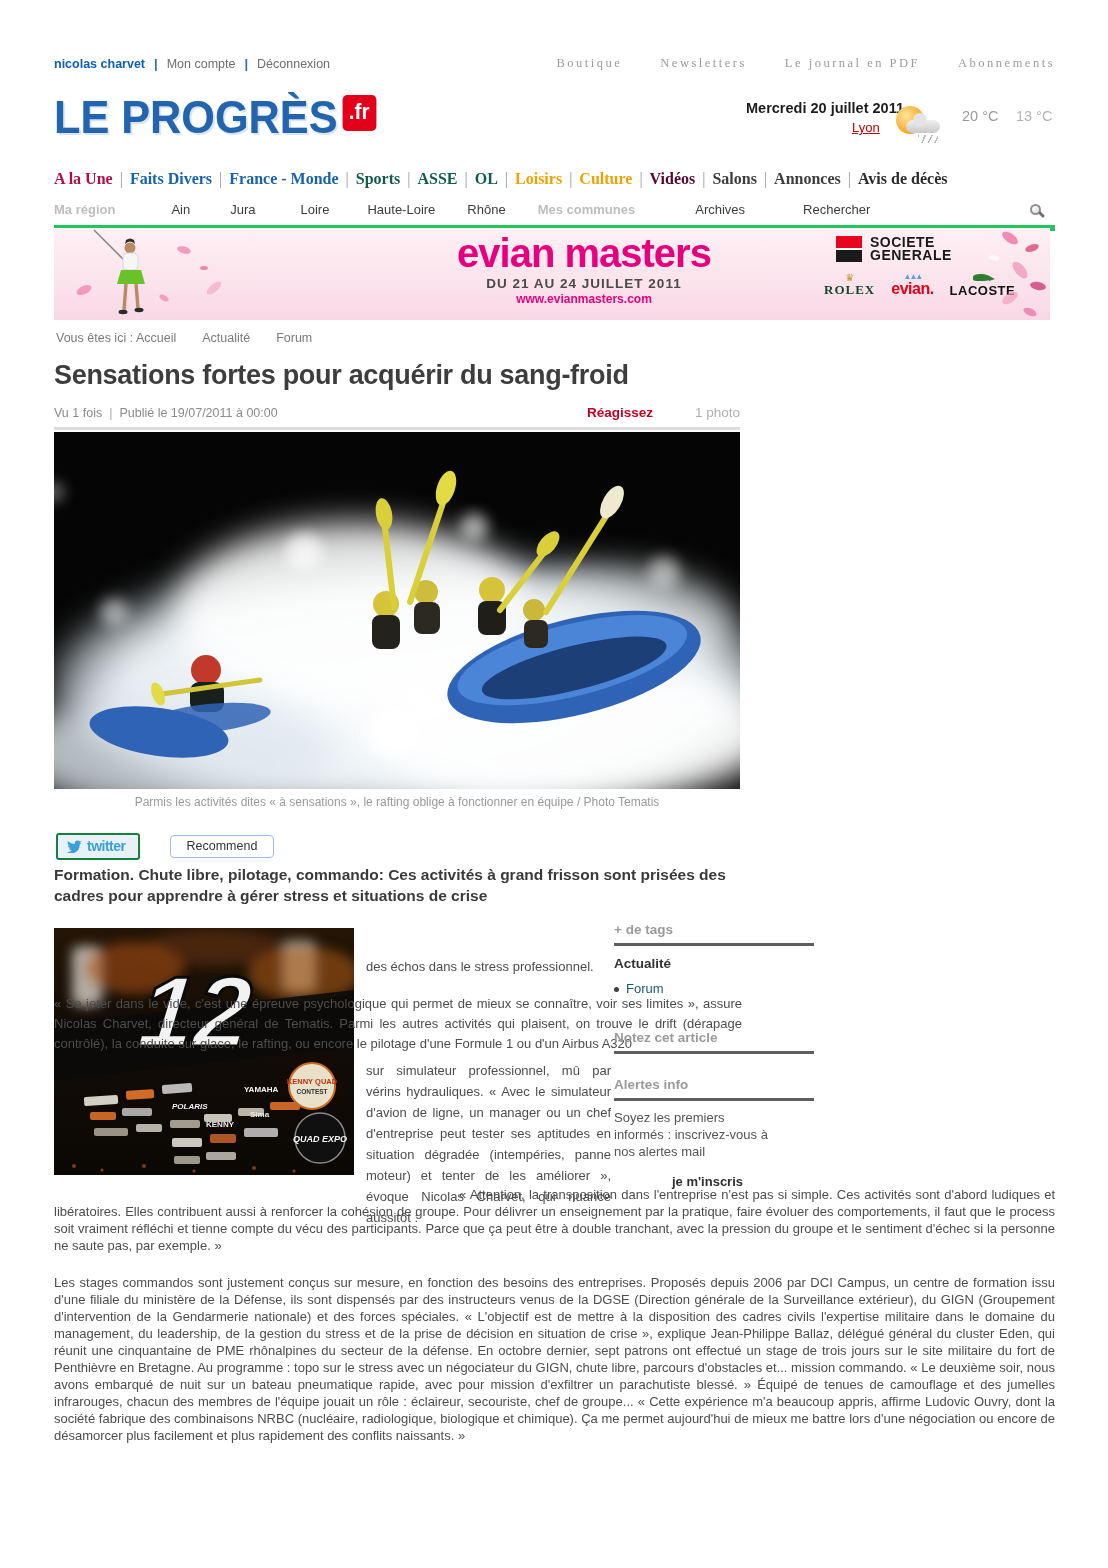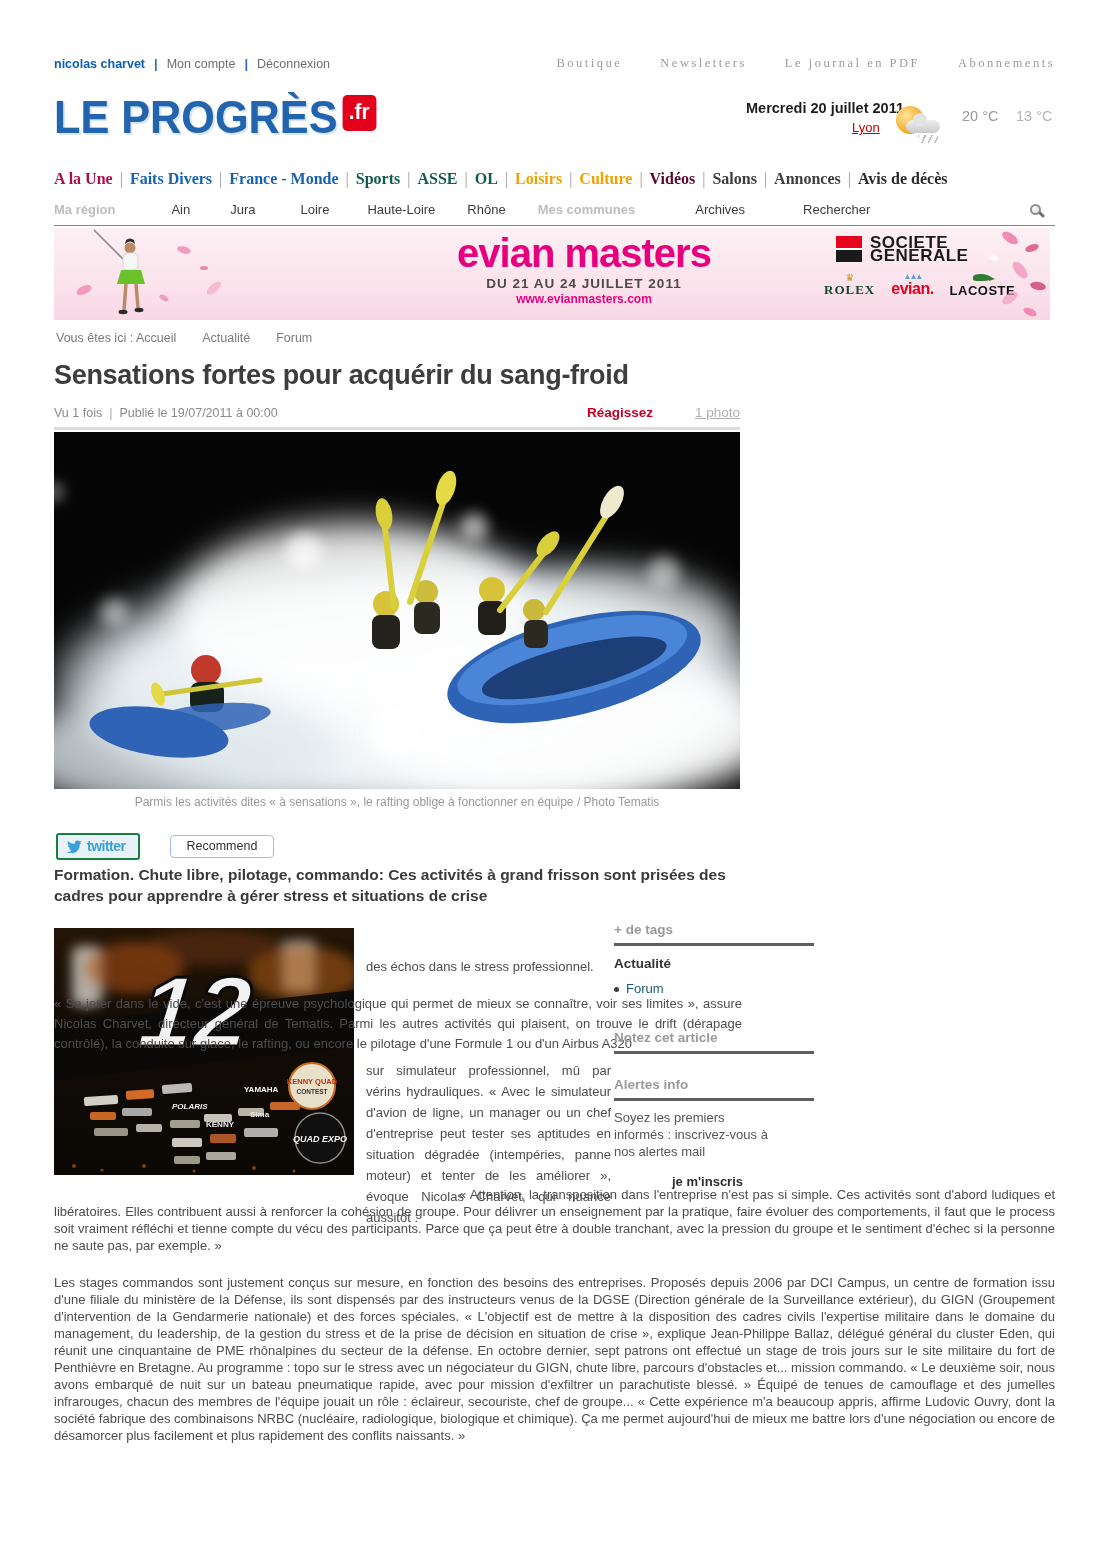--- a/index.html
+++ b/index.html
@@ -30,59 +30,59 @@
   .wicon .rain { position:absolute; left:24px; top:31px; width:20px; height:8px;
                  background:repeating-linear-gradient(115deg,#b9b9b9 0 1.5px,transparent 1.5px 6px); }
   .temp-high { position:absolute; left:218px; top:8px; font-size:14.5px; color:#9a9a9a; }
   .temp-low  { position:absolute; left:272px; top:8px; font-size:14.5px; color:#b3b3b3; }
 
   
   .main-nav { position:absolute; top:170px; left:0; width:1001px; font-family:"Liberation Serif", serif; font-weight:bold; font-size:16px; white-space:nowrap; }
   .main-nav .nav-sep { color:#9a9a9a; font-weight:normal; margin:0 7px; }
   .main-nav span[data-name^="nav-item"] { cursor:pointer; }
 
-  .sub-nav { position:absolute; top:199px; left:0; width:1001px; display:flex; align-items:center; font-size:13px; color:#3c3c3c; padding:3px 0 8px; border-bottom:1px solid #22c55e; }
+  .sub-nav { position:absolute; top:199px; left:0; width:1001px; display:flex; align-items:center; font-size:13px; color:#3c3c3c; padding:3px 0 8px; border-bottom:6px solid #22c55e; }
   .sub-nav .muted { color:#bdbdbd; font-weight:bold; }
   .sub-nav span { cursor:pointer; }
   .mag { width:11px; height:11px; border:2px solid #8f8f8f; border-radius:50%; position:relative; margin-left:auto; margin-right:14px; background:linear-gradient(135deg,#fff,#ddd); cursor:pointer; }
   .mag::after { content:""; position:absolute; width:7px; height:3px; background:#6f6f6f; transform:rotate(45deg); right:-6px; bottom:-3px; border-radius:1px; }
 
   
   .banner { position:absolute; top:228px; left:0; width:996px; height:92px; background:linear-gradient(180deg,#fdf0f4 0%,#fbe3ec 60%,#f8d8e5 100%); overflow:hidden; cursor:pointer; }
   .banner .center { position:absolute; left:320px; top:4px; width:420px; text-align:center; }
   .banner .ttl { font-size:40px; font-weight:bold; color:#e6007d; letter-spacing:-1px; line-height:42px; }
   .banner .dates { font-size:13.5px; font-weight:bold; color:#4a4a4a; letter-spacing:1px; margin-top:2px; }
   .banner .url { font-size:12px; font-weight:bold; color:#e6007d; margin-top:1px; }
   .sponsors { position:absolute; left:770px; top:8px; width:190px; }
   .sg { display:flex; align-items:center; gap:8px; margin-left:12px; }
   .sg-box { width:26px; height:26px; display:flex; flex-direction:column; }
   .sg-box .r { flex:1; background:#e9041e; }
   .sg-box .g { height:2px; background:#fff; }
   .sg-box .b { flex:1; background:#1a1a1a; }
-  .sg-txt { font-size:17px; font-weight:bold; color:#1a1a1a; line-height:13px; letter-spacing:.5px; }
+  .sg-txt { font-size:14px; font-weight:bold; color:#1a1a1a; line-height:13px; letter-spacing:.5px; }
   .brand-row { display:flex; align-items:flex-end; gap:16px; margin-top:12px; }
   .rolex { text-align:center; }
   .rolex .crown { color:#c49a2a; font-size:10px; line-height:8px; }
   .rolex .wm { font-family:"Liberation Serif", serif; font-weight:bold; font-size:13px; color:#16452b; letter-spacing:1px; }
   .evian { text-align:center; }
   .evian .mts { color:#5a9fd4; font-size:8px; letter-spacing:-2px; line-height:6px; }
   .evian .wm { color:#e2001a; font-weight:bold; font-size:16px; letter-spacing:-.5px; }
   .lacoste { text-align:center; }
   .croc { width:18px; height:7px; background:#2e7d32; border-radius:60% 90% 60% 30%; margin:0 auto 2px; position:relative; }
   .croc::after { content:""; position:absolute; right:-4px; top:2px; border-left:6px solid #2e7d32; border-top:3px solid transparent; border-bottom:2px solid transparent; }
   .lacoste .wm { font-weight:bold; font-size:13px; color:#111; letter-spacing:.5px; }
 
   
   .breadcrumb { position:absolute; top:331px; left:2px; font-size:12.5px; color:#7b7b7b; display:flex; gap:26px; }
   .breadcrumb span { cursor:pointer; }
   .page-title { position:absolute; top:360px; left:0; width:780px; font-size:27px; font-weight:bold; color:#3d3d3d; letter-spacing:-.3px; }
   .meta-row { position:absolute; top:405px; left:0; width:686px; display:flex; align-items:center; font-size:12.5px; color:#8a8a8a; }
   .meta-row .m-sep { margin:0 7px; color:#aaa; }
   .react { margin-left:auto; color:#c00025; font-weight:bold; font-size:13.5px; cursor:pointer; }
-  .photo-count { margin-left:42px; color:#b0b0b0; font-size:13.5px;text-decoration:underline; }
+  .photo-count { margin-left:42px; color:#b0b0b0; font-size:13.5px; }
   .title-rule { position:absolute; top:427px; left:0; width:686px; border-bottom:3px solid #dcdcdc; }
 
   
   .photo-frame { position:absolute; top:432px; left:0; width:686px; height:357px; background:#000; }
   .caption { position:absolute; top:795px; left:0; width:686px; text-align:center; font-size:12px; color:#9a9a9a; }
 
   
   .social-row { position:absolute; top:833px; left:2px; display:flex; gap:30px; align-items:center; }
   .tw-btn { display:flex; align-items:center; gap:5px; background:#e9f1f8; border:2px solid #15803d; border-radius:3px; padding:3px 12px 4px 8px; cursor:pointer; }
   .tw-word { color:#3aa0d8; font-weight:bold; font-size:14px; letter-spacing:-.5px; }

